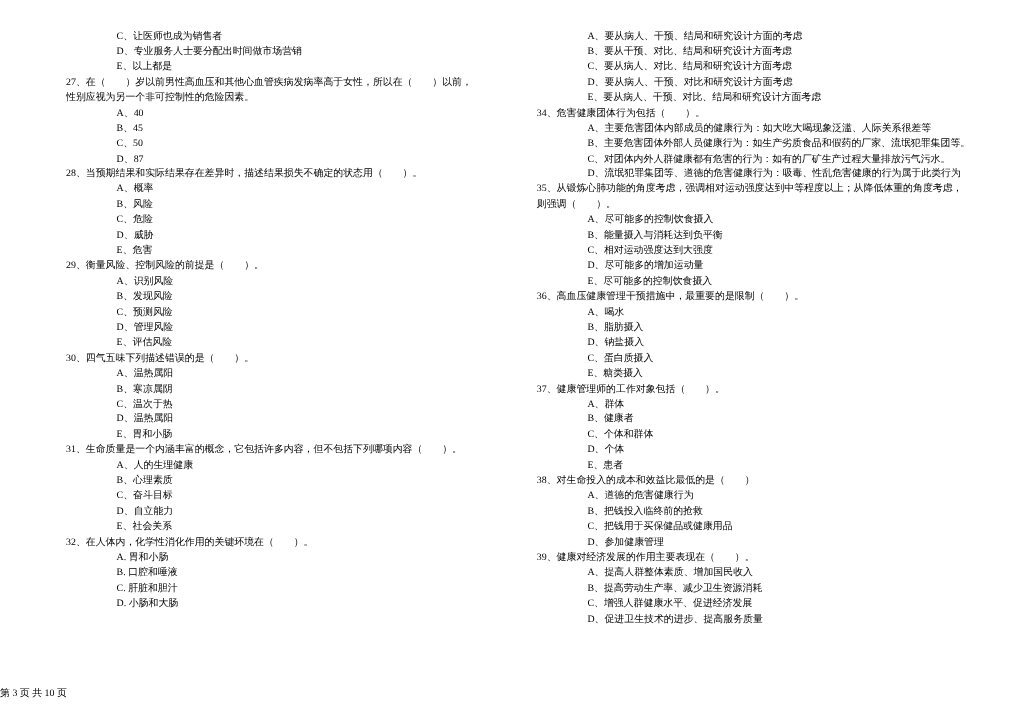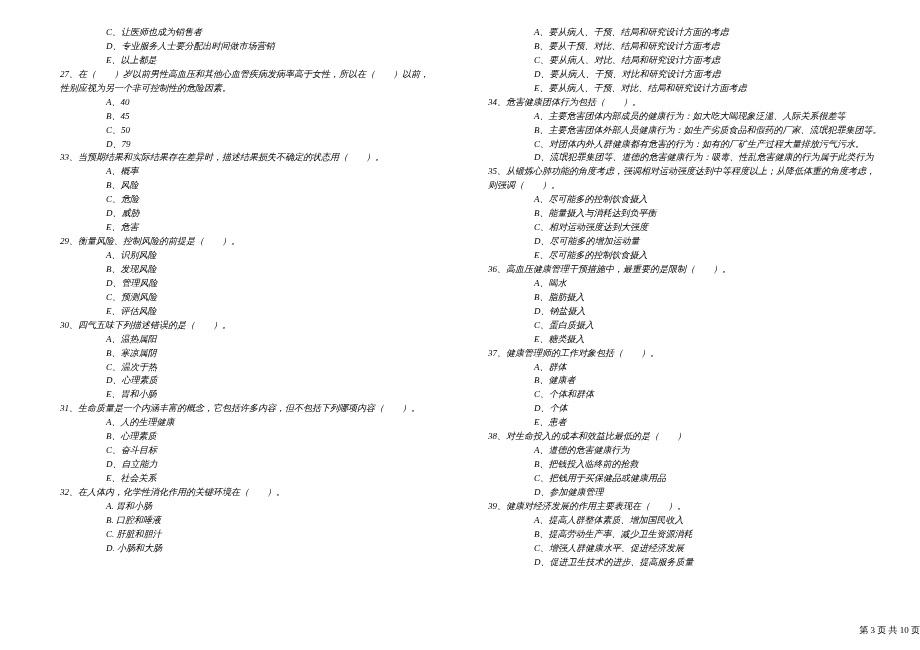--- a/index.html
+++ b/index.html
@@ -11,72 +11,71 @@
       font-size: 9px;
       line-height: 1.55;
       color: #000;
       overflow: hidden;
       position: relative;
     }
     .page {
       display: flex;
       padding: 26px 40px 0 60px;
       gap: 36px;
-      font-style: italic;
     }
     .col {
       flex: 1;
       min-width: 0;
     }
     .line { white-space: nowrap; }
     .indent0 { padding-left: 0; }
     .opt { padding-left: 46px; }
     .footer {
       position: absolute;
       bottom: 12px;
       width: 100%;
-      text-align: right;
+      text-align: left;
       font-size: 9px;
     }
   </style>
 </head>
 <body>
 
 <div class="page">
   <div class="col">
     <div class="line opt">C、让医师也成为销售者</div>
     <div class="line opt">D、专业服务人士要分配出时间做市场营销</div>
     <div class="line opt">E、以上都是</div>
 
     <div class="line indent0">27、在（　　）岁以前男性高血压和其他心血管疾病发病率高于女性，所以在（　　）以前，</div>
     <div class="line indent0">性别应视为另一个非可控制性的危险因素。</div>
     <div class="line opt">A、40</div>
     <div class="line opt">B、45</div>
     <div class="line opt">C、50</div>
-    <div class="line opt">D、79</div>
+    <div class="line opt">D、87</div>
 
-    <div class="line indent0">33、当预期结果和实际结果存在差异时，描述结果损失不确定的状态用（　　）。</div>
+    <div class="line indent0">28、当预期结果和实际结果存在差异时，描述结果损失不确定的状态用（　　）。</div>
     <div class="line opt">A、概率</div>
     <div class="line opt">B、风险</div>
     <div class="line opt">C、危险</div>
     <div class="line opt">D、威胁</div>
     <div class="line opt">E、危害</div>
 
     <div class="line indent0">29、衡量风险、控制风险的前提是（　　）。</div>
     <div class="line opt">A、识别风险</div>
     <div class="line opt">B、发现风险</div>
+    <div class="line opt">C、预测风险</div>
     <div class="line opt">D、管理风险</div>
-    <div class="line opt">C、预测风险</div>
     <div class="line opt">E、评估风险</div>
 
     <div class="line indent0">30、四气五味下列描述错误的是（　　）。</div>
     <div class="line opt">A、温热属阳</div>
     <div class="line opt">B、寒凉属阴</div>
     <div class="line opt">C、温次于热</div>
-    <div class="line opt">D、心理素质</div>
+    <div class="line opt">D、温热属阳</div>
     <div class="line opt">E、胃和小肠</div>
 
     <div class="line indent0">31、生命质量是一个内涵丰富的概念，它包括许多内容，但不包括下列哪项内容（　　）。</div>
     <div class="line opt">A、人的生理健康</div>
     <div class="line opt">B、心理素质</div>
     <div class="line opt">C、奋斗目标</div>
     <div class="line opt">D、自立能力</div>
     <div class="line opt">E、社会关系</div>
 
     <div class="line indent0">32、在人体内，化学性消化作用的关键环境在（　　）。</div>

